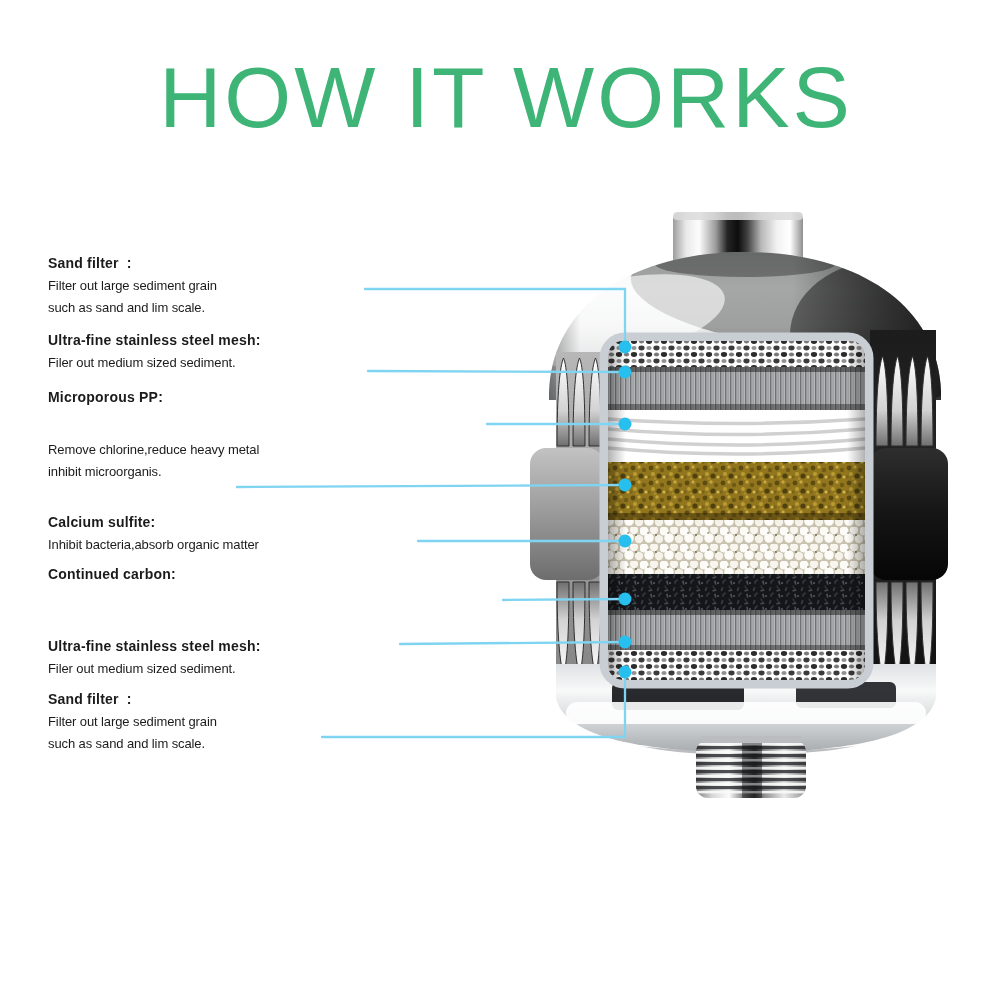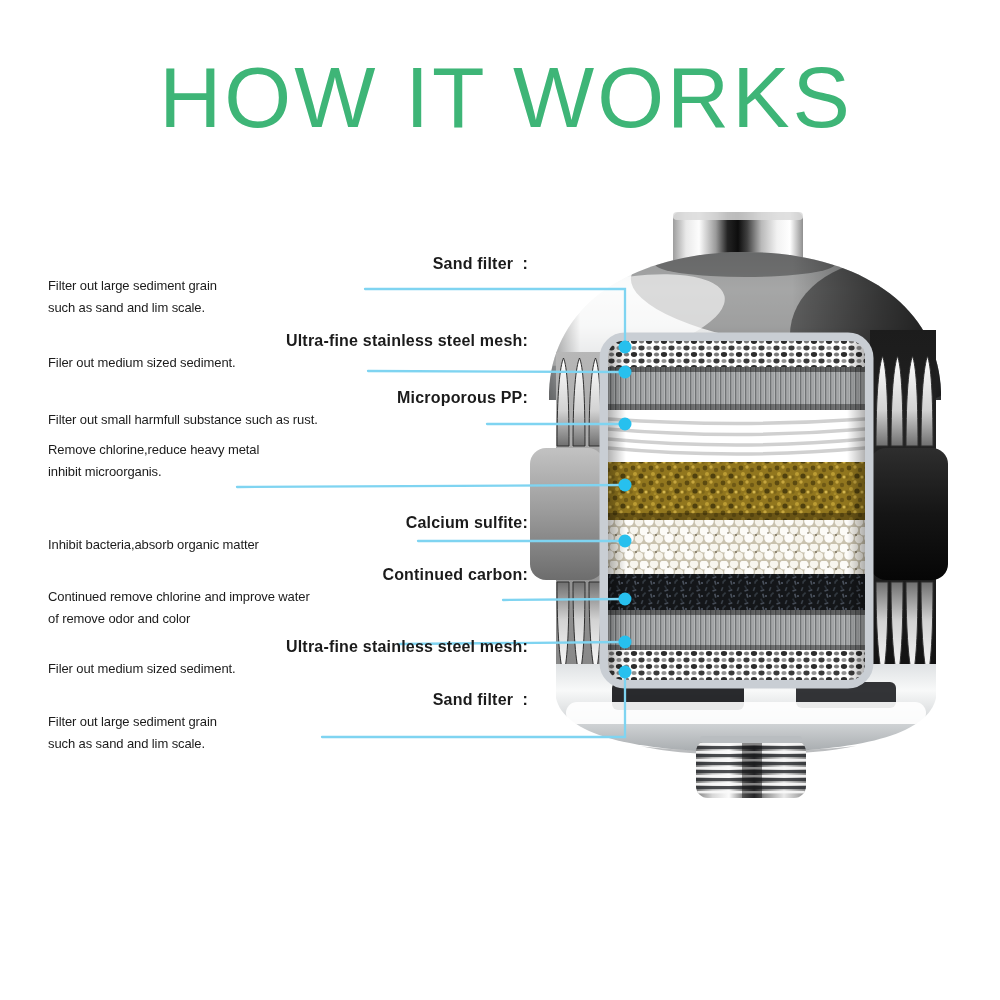--- a/index.html
+++ b/index.html
@@ -2,21 +2,21 @@
 <html style="--title_green: #3EB577; --leader_line: #7FD4F1; --leader_dot: #27C0EE; --text: #1B1B1B; --background: #FFFFFF;"><head>
 <meta charset="utf-8">
 <style>
   html,body{margin:0;padding:0;}
   body{width:1000px;height:1000px;background:var(--background,#fff);font-family:"Liberation Sans",sans-serif;overflow:hidden;}
   .stage{position:relative;width:1000px;height:1000px;background:var(--background,#fff);}
   h1.title{position:absolute;top:48px;left:0;width:1000px;margin:6px;text-align:center;
     font-size:86px;font-weight:400;letter-spacing:3px;color:var(--title_green,#3EB577);line-height:86px;}
   .art{position:absolute;left:0;top:0;width:1000px;height:1000px;}
   .label{position:absolute;left:48px;width:480px;color:var(--text,#1b1b1b);}
-  .lt{font-size:16px;font-weight:bold;line-height:23px;white-space:pre;letter-spacing:.2px;text-align:right;}
+  .lt{font-size:14px;font-weight:bold;line-height:23px;white-space:pre;letter-spacing:.2px;}
   .ld{font-size:13px;line-height:22px;white-space:pre-line;letter-spacing:-.1px;}
   .leader{stroke:var(--leader_line,#7FD4F1);stroke-width:2.3;fill:none;stroke-linecap:round;}
   .ldot{fill:var(--leader_dot,#27C0EE);}
 </style>
 </head>
 <body>
 
 <div class="stage">
 
   <h1 class="title">HOW IT WORKS</h1>
@@ -293,34 +293,31 @@
     <div class="lt">Sand filter  :</div>
     <div class="ld">Filter out large sediment grain
 such as sand and lim scale.</div>
   </div>
   <div class="label" style="top:329px">
     <div class="lt">Ultra-fine stainless steel mesh:</div>
     <div class="ld">Filer out medium sized sediment.</div>
   </div>
   <div class="label" style="top:386px">
     <div class="lt">Microporous PP:</div>
-    <div class="ld">Filter out small harmfull substance such as rust.</div>
   </div>
   <div class="label" style="top:439px">
     <div class="ld">Remove chlorine,reduce heavy metal
 inhibit microorganis.</div>
   </div>
   <div class="label" style="top:511px">
     <div class="lt">Calcium sulfite:</div>
     <div class="ld">Inhibit bacteria,absorb organic matter</div>
   </div>
   <div class="label" style="top:563px">
     <div class="lt">Continued carbon:</div>
-    <div class="ld">Continued remove chlorine and improve water
-of remove odor and color</div>
   </div>
   <div class="label" style="top:635px">
     <div class="lt">Ultra-fine stainless steel mesh:</div>
     <div class="ld">Filer out medium sized sediment.</div>
   </div>
   <div class="label" style="top:688px">
     <div class="lt">Sand filter  :</div>
     <div class="ld">Filter out large sediment grain
 such as sand and lim scale.</div>
   </div>

